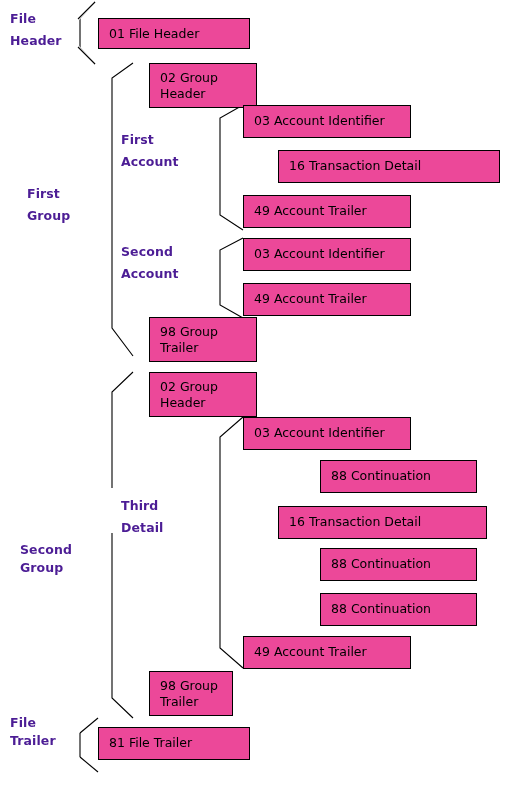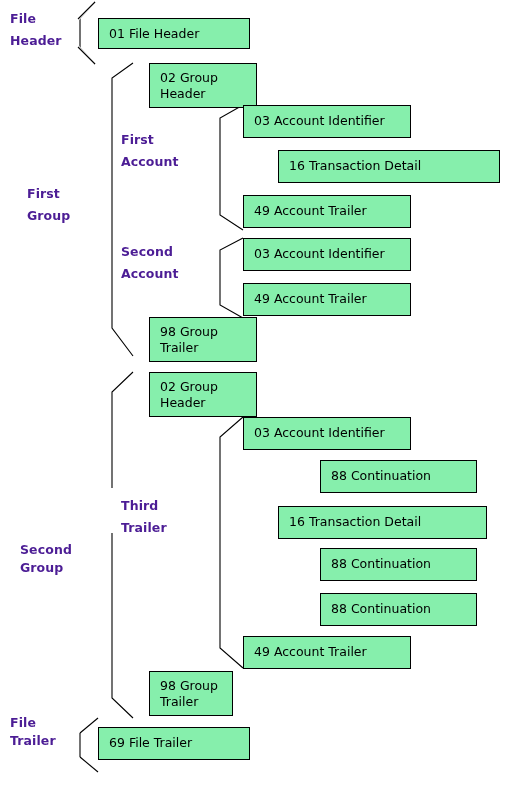--- a/index.html
+++ b/index.html
@@ -23,21 +23,21 @@
     left: 0;
     top: 0;
     width: 521px;
     height: 788px;
     pointer-events: none;
   }
   .rec-box {
     position: absolute;
     box-sizing: border-box;
     border: 1px solid #000000;
-    background: #86efac;
+    background: #ec4899;
     font-size: 12.5px;
     line-height: 16px;
     color: #000000;
     padding: 7px 0 0 10px;
     white-space: pre-line;
   }
   .rec-box.two-line {
     padding-top: 6px;
     margin-left: 16px;
   }
@@ -87,21 +87,21 @@
 Header</div>
   <div class="side-label" style="left:27px; top:183px;">First
 Group</div>
   <div class="side-label" style="left:121px; top:129px;">First
 Account</div>
   <div class="side-label" style="left:121px; top:241px;">Second
 Account</div>
   <div class="side-label tight" style="left:20px; top:541px;">Second
 Group</div>
   <div class="side-label" style="left:121px; top:495px;">Third
-Trailer</div>
+Detail</div>
   <div class="side-label tight" style="left:10px; top:714px;">File
 Trailer</div>
 
   <div class="rec-box" style="left:98px; top:18px; width:152px; height:31px;">01 File Header</div>
   <div class="rec-box two-line" style="left:133px; top:63px; width:108px; height:45px;">02 Group
 Header</div>
   <div class="rec-box" style="left:243px; top:105px; width:168px; height:33px;">03 Account Identifier</div>
   <div class="rec-box" style="left:278px; top:150px; width:222px; height:33px;">16 Transaction Detail</div>
   <div class="rec-box" style="left:243px; top:195px; width:168px; height:33px;">49 Account Trailer</div>
   <div class="rec-box" style="left:243px; top:238px; width:168px; height:33px;">03 Account Identifier</div>
@@ -111,15 +111,15 @@
   <div class="rec-box two-line" style="left:133px; top:372px; width:108px; height:45px;">02 Group
 Header</div>
   <div class="rec-box" style="left:243px; top:417px; width:168px; height:33px;">03 Account Identifier</div>
   <div class="rec-box" style="left:320px; top:460px; width:157px; height:33px;">88 Continuation</div>
   <div class="rec-box" style="left:278px; top:506px; width:209px; height:33px;">16 Transaction Detail</div>
   <div class="rec-box" style="left:320px; top:548px; width:157px; height:33px;">88 Continuation</div>
   <div class="rec-box" style="left:320px; top:593px; width:157px; height:33px;">88 Continuation</div>
   <div class="rec-box" style="left:243px; top:636px; width:168px; height:33px;">49 Account Trailer</div>
   <div class="rec-box two-line" style="left:133px; top:671px; width:84px; height:45px;">98 Group
 Trailer</div>
-  <div class="rec-box" style="left:98px; top:727px; width:152px; height:33px;">69 File Trailer</div>
+  <div class="rec-box" style="left:98px; top:727px; width:152px; height:33px;">81 File Trailer</div>
 
 </div>
 
 </body></html>

